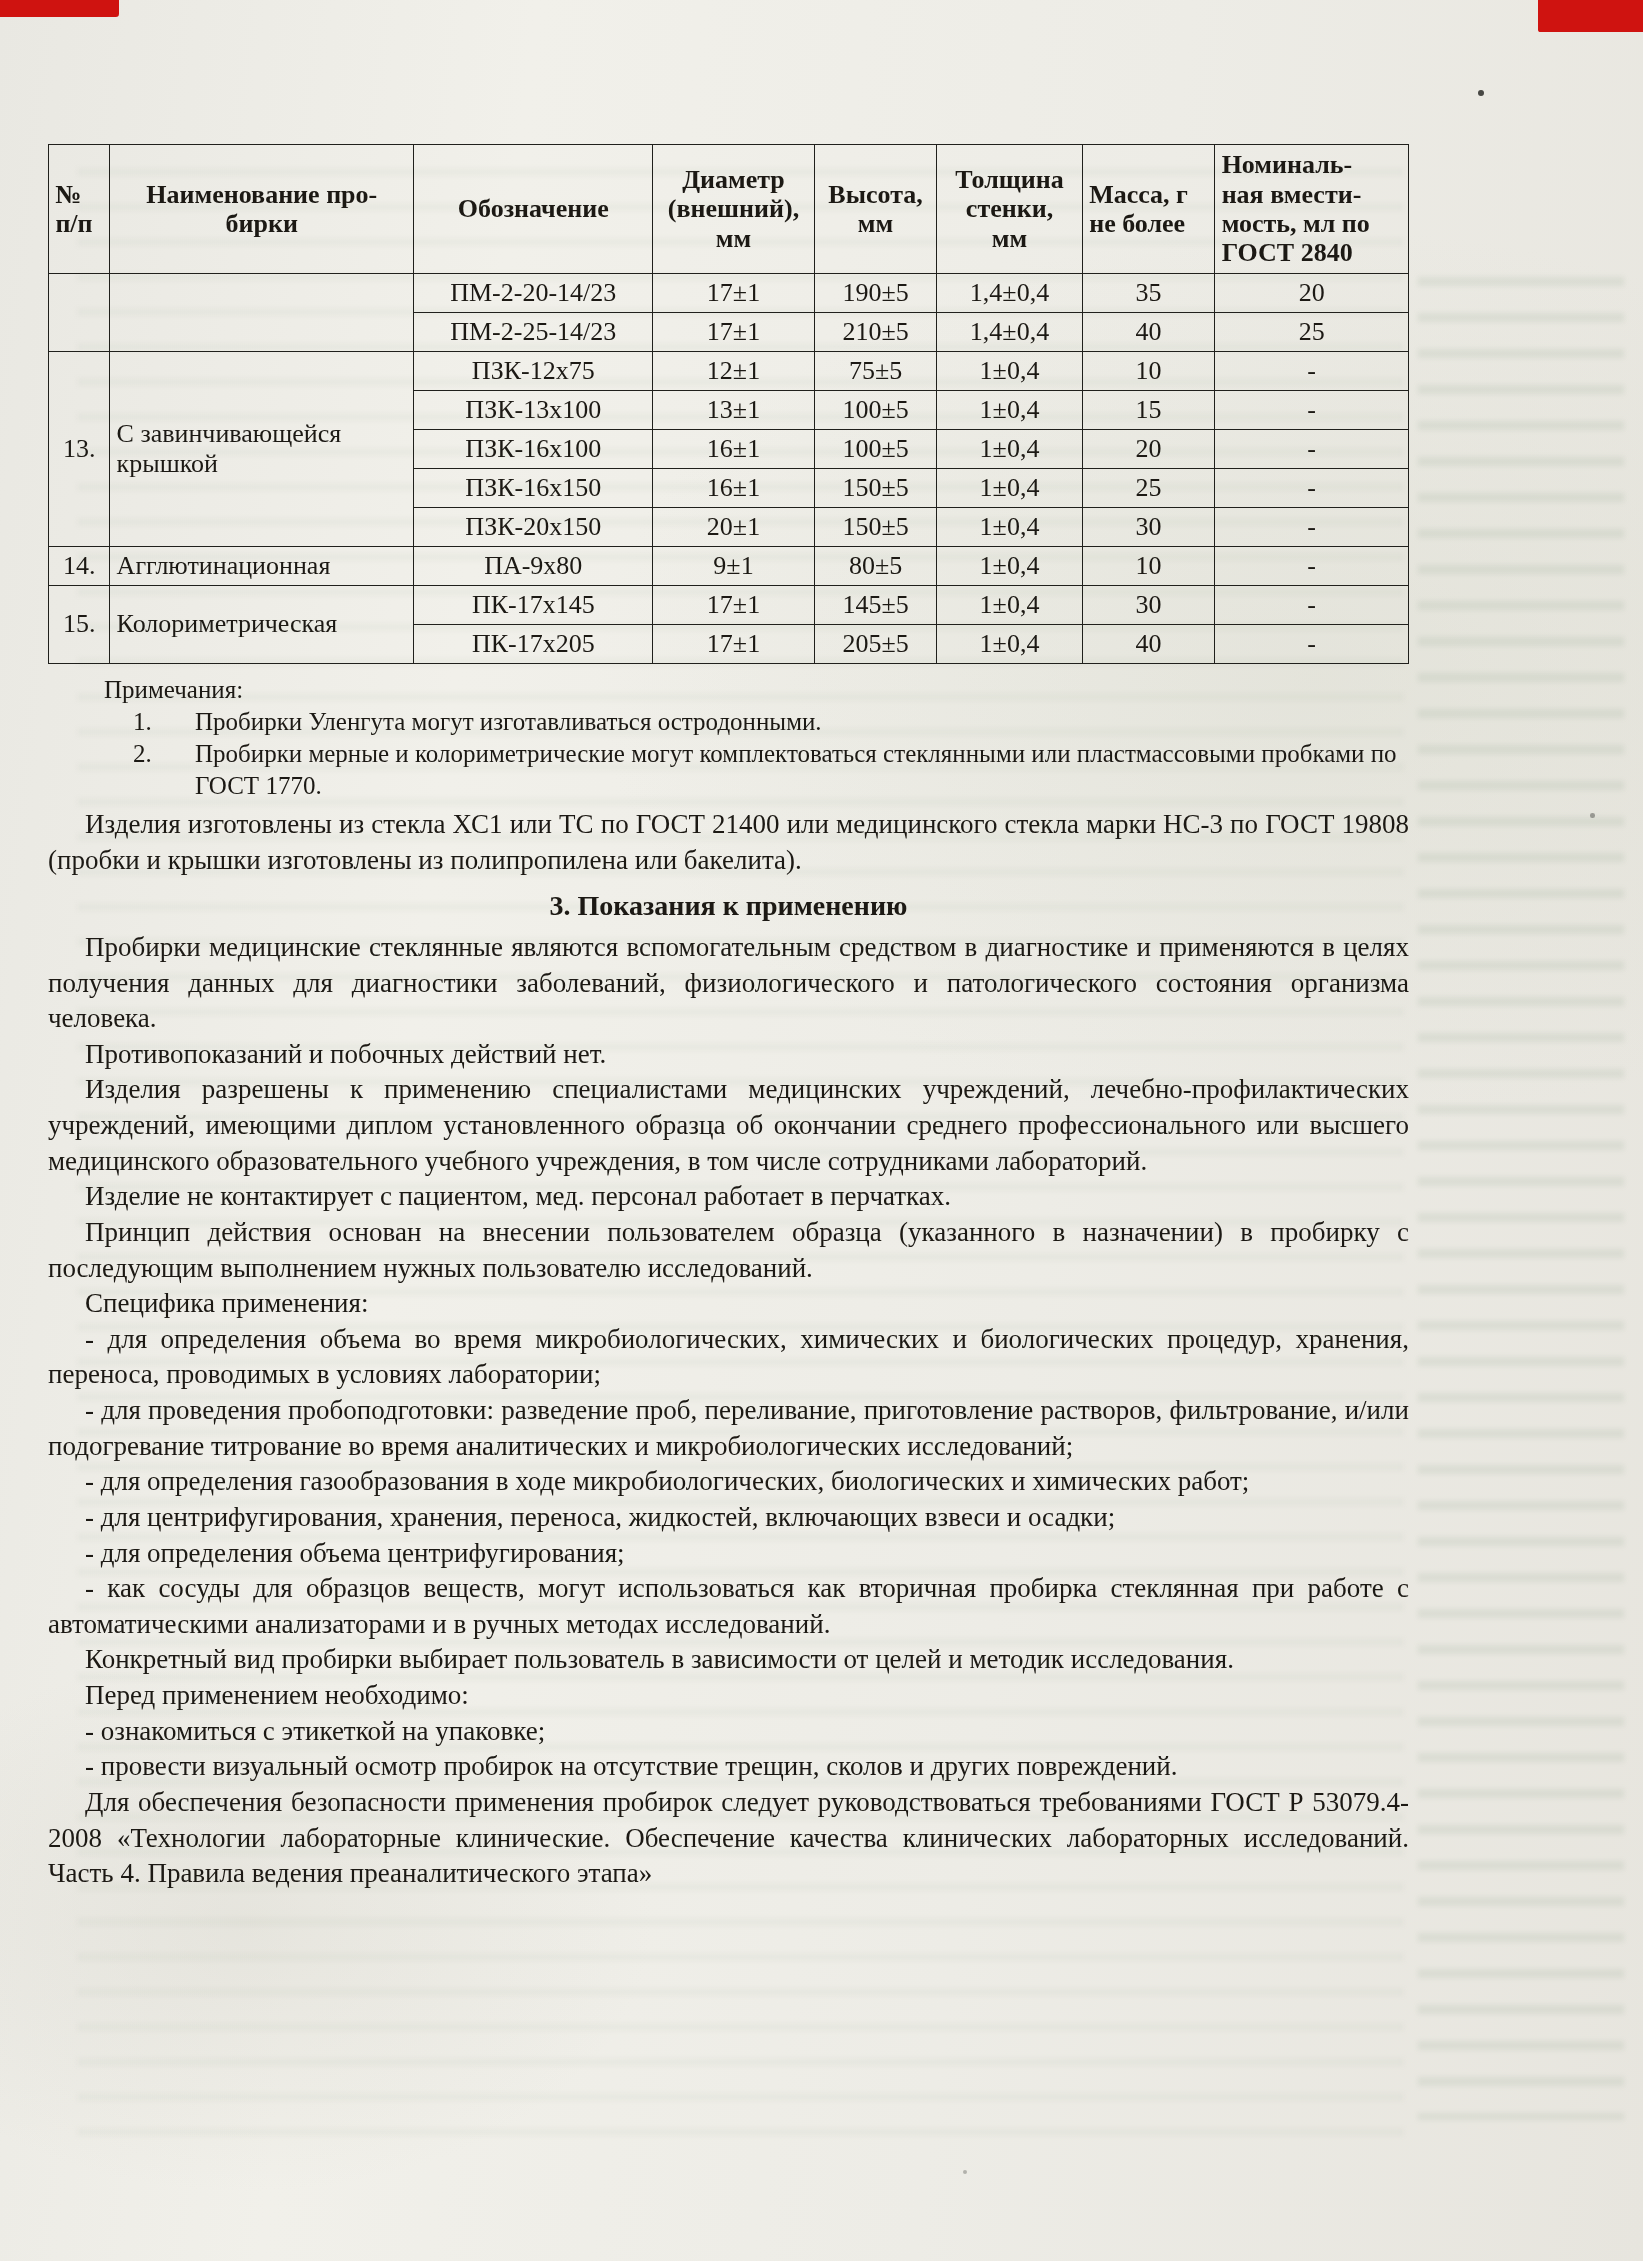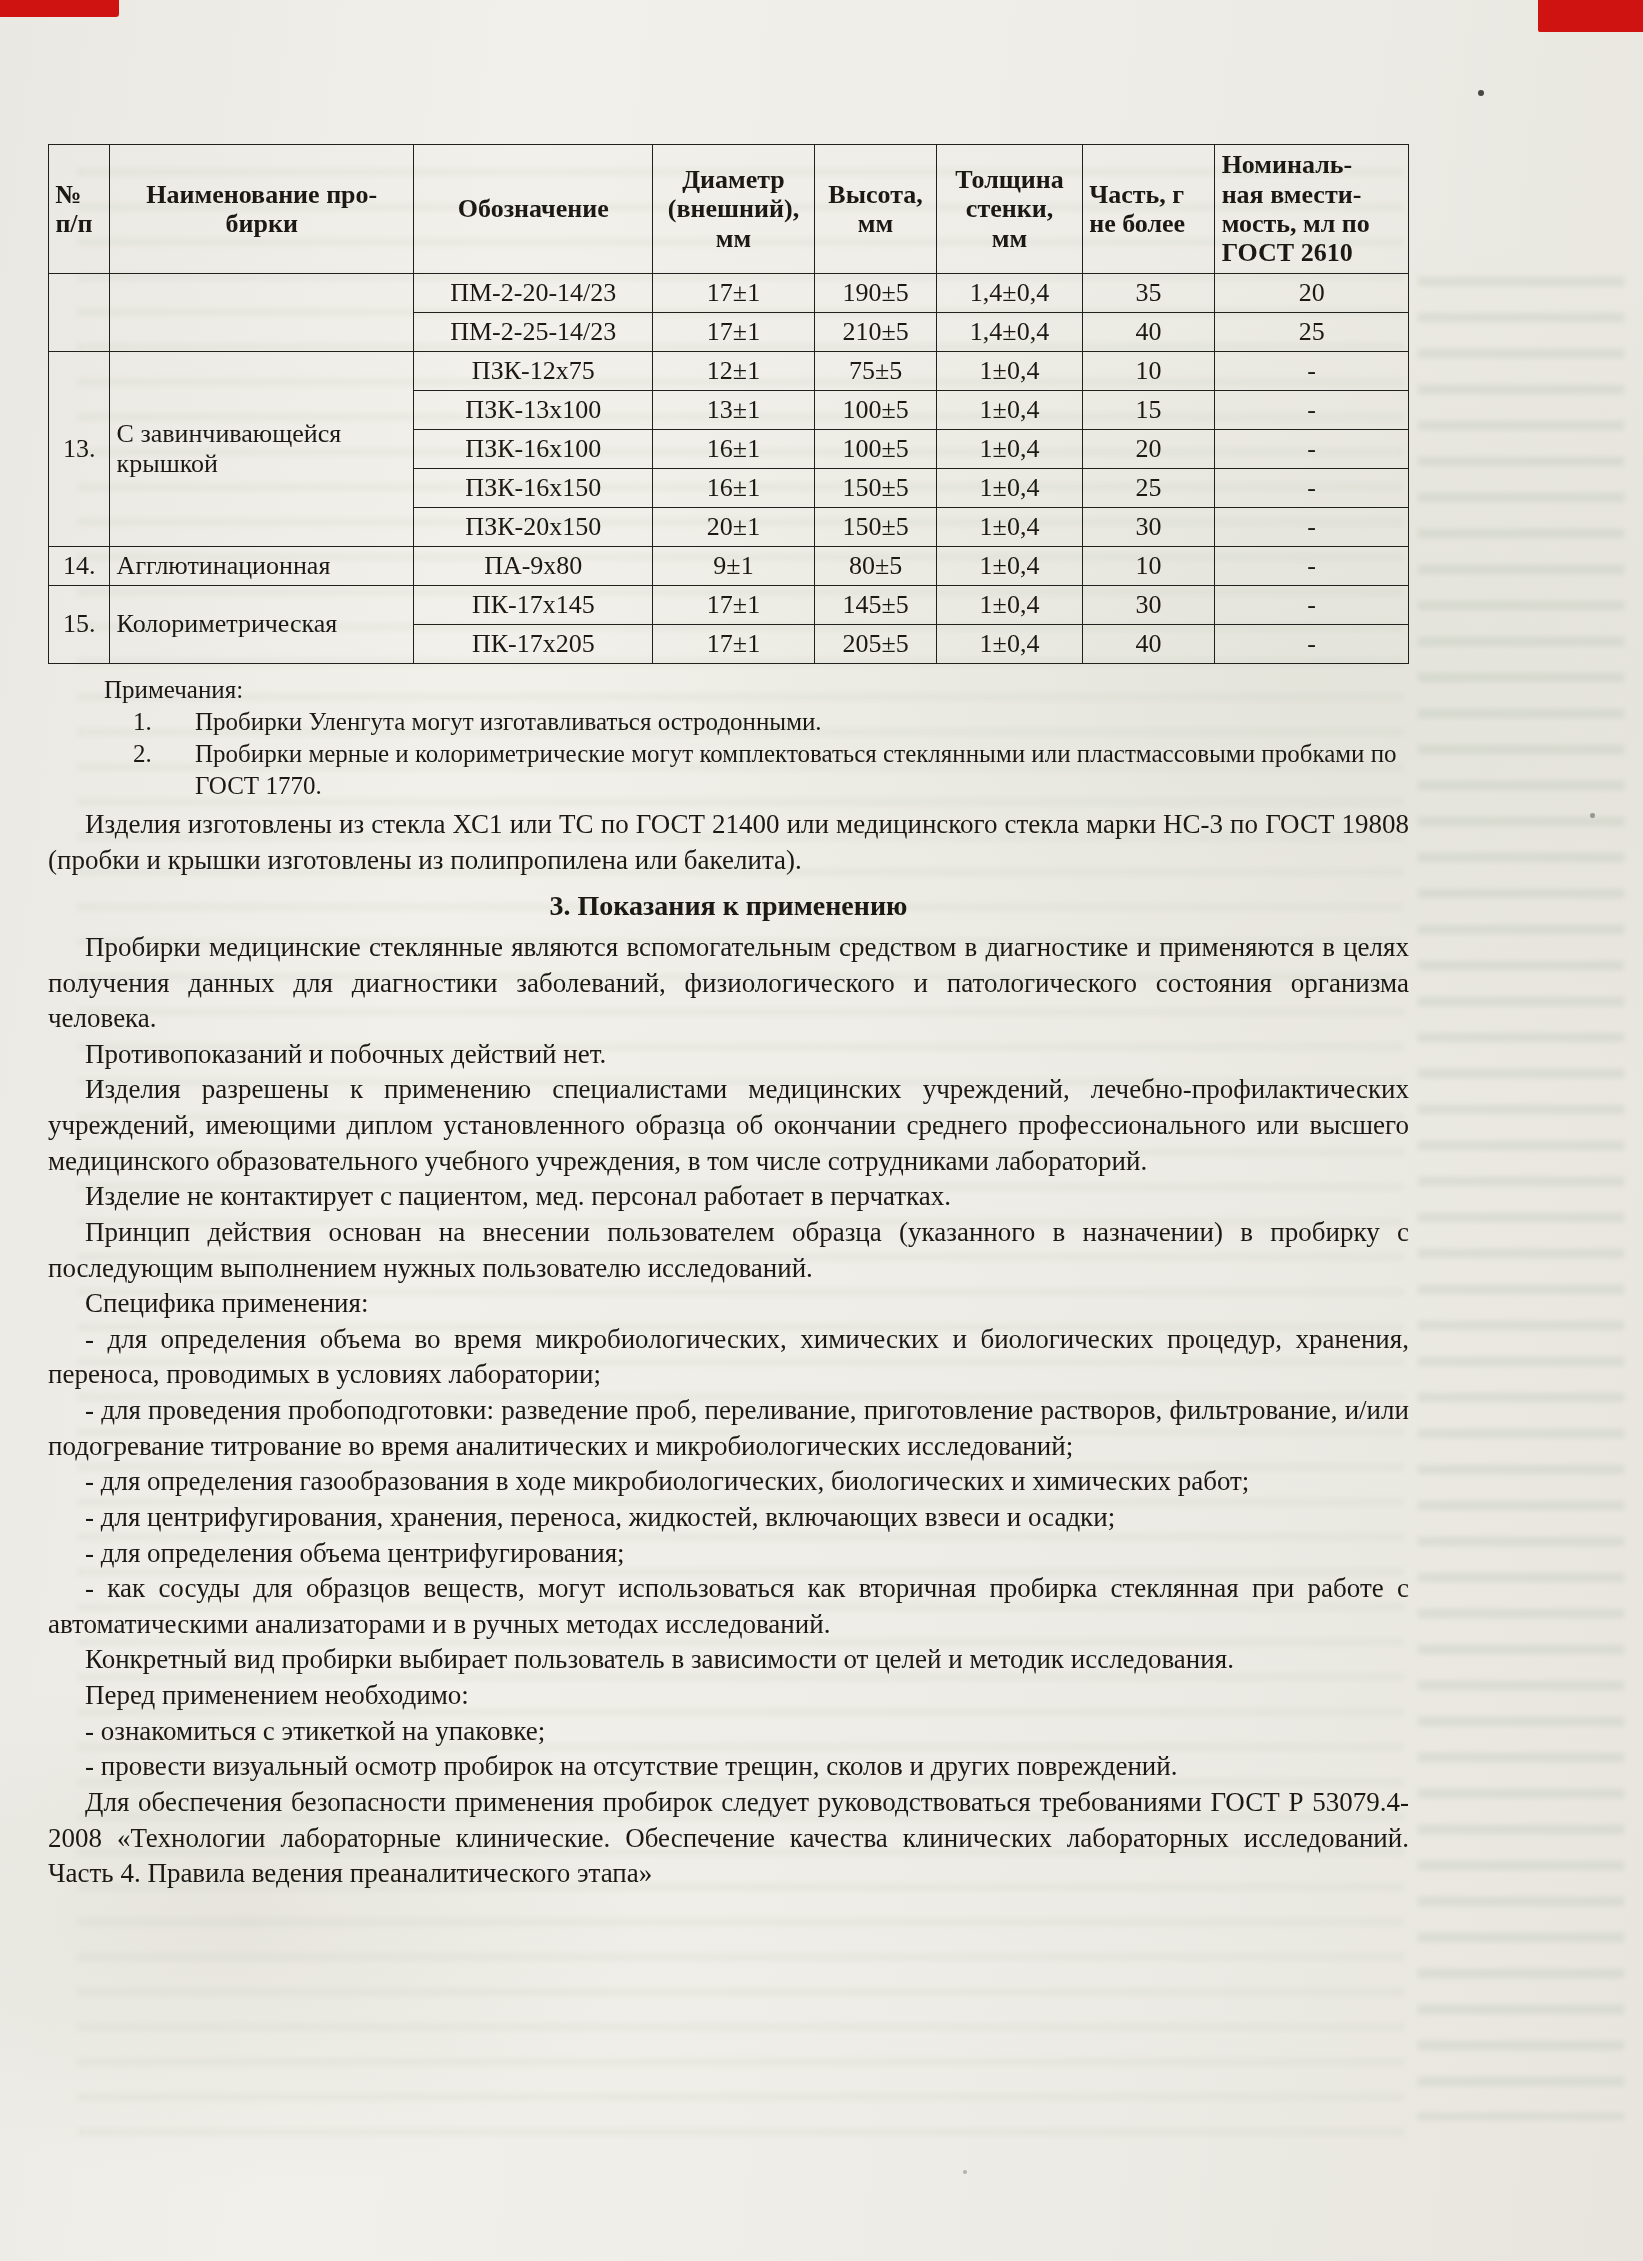--- a/index.html
+++ b/index.html
@@ -112,26 +112,26 @@
 бирки</th>
           <th>Обозначение</th>
           <th>Диаметр
 (внешний),
 мм</th>
           <th>Высота,
 мм</th>
           <th>Толщина
 стенки,
 мм</th>
-          <th class="al">Часть, г
+          <th class="al">Масса, г
 не более</th>
           <th class="al">Номиналь-
 ная вмести-
 мость, мл по
-ГОСТ 2610</th>
+ГОСТ 2840</th>
         </tr>
       </thead>
       <tbody>
         <tr>
           <td class="num" rowspan="2"></td>
           <td class="name" rowspan="2"></td>
           <td>ПМ-2-20-14/23</td>
           <td>17±1</td>
           <td>190±5</td>
           <td>1,4±0,4</td>

